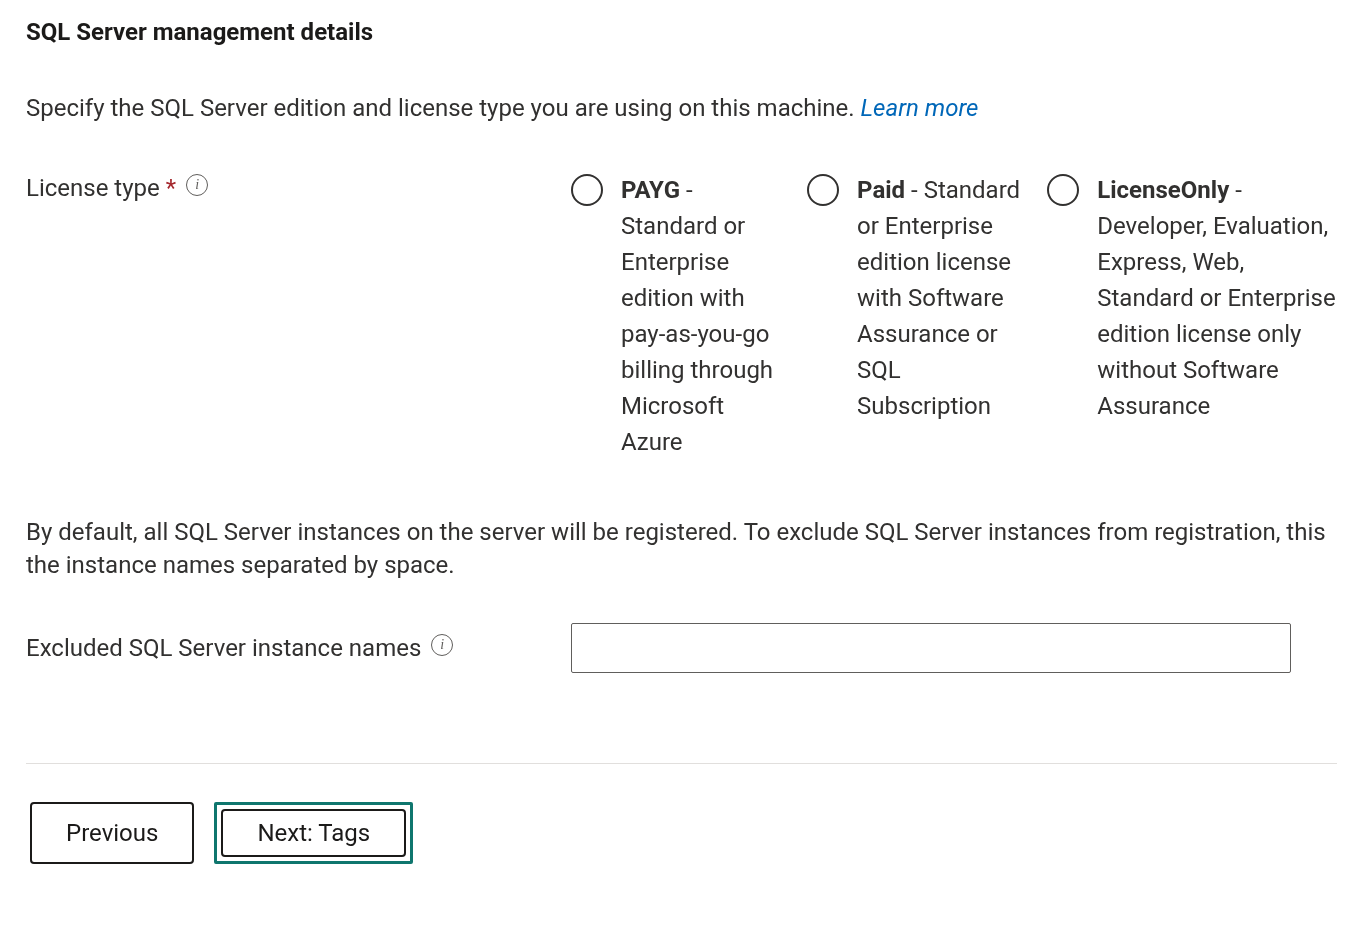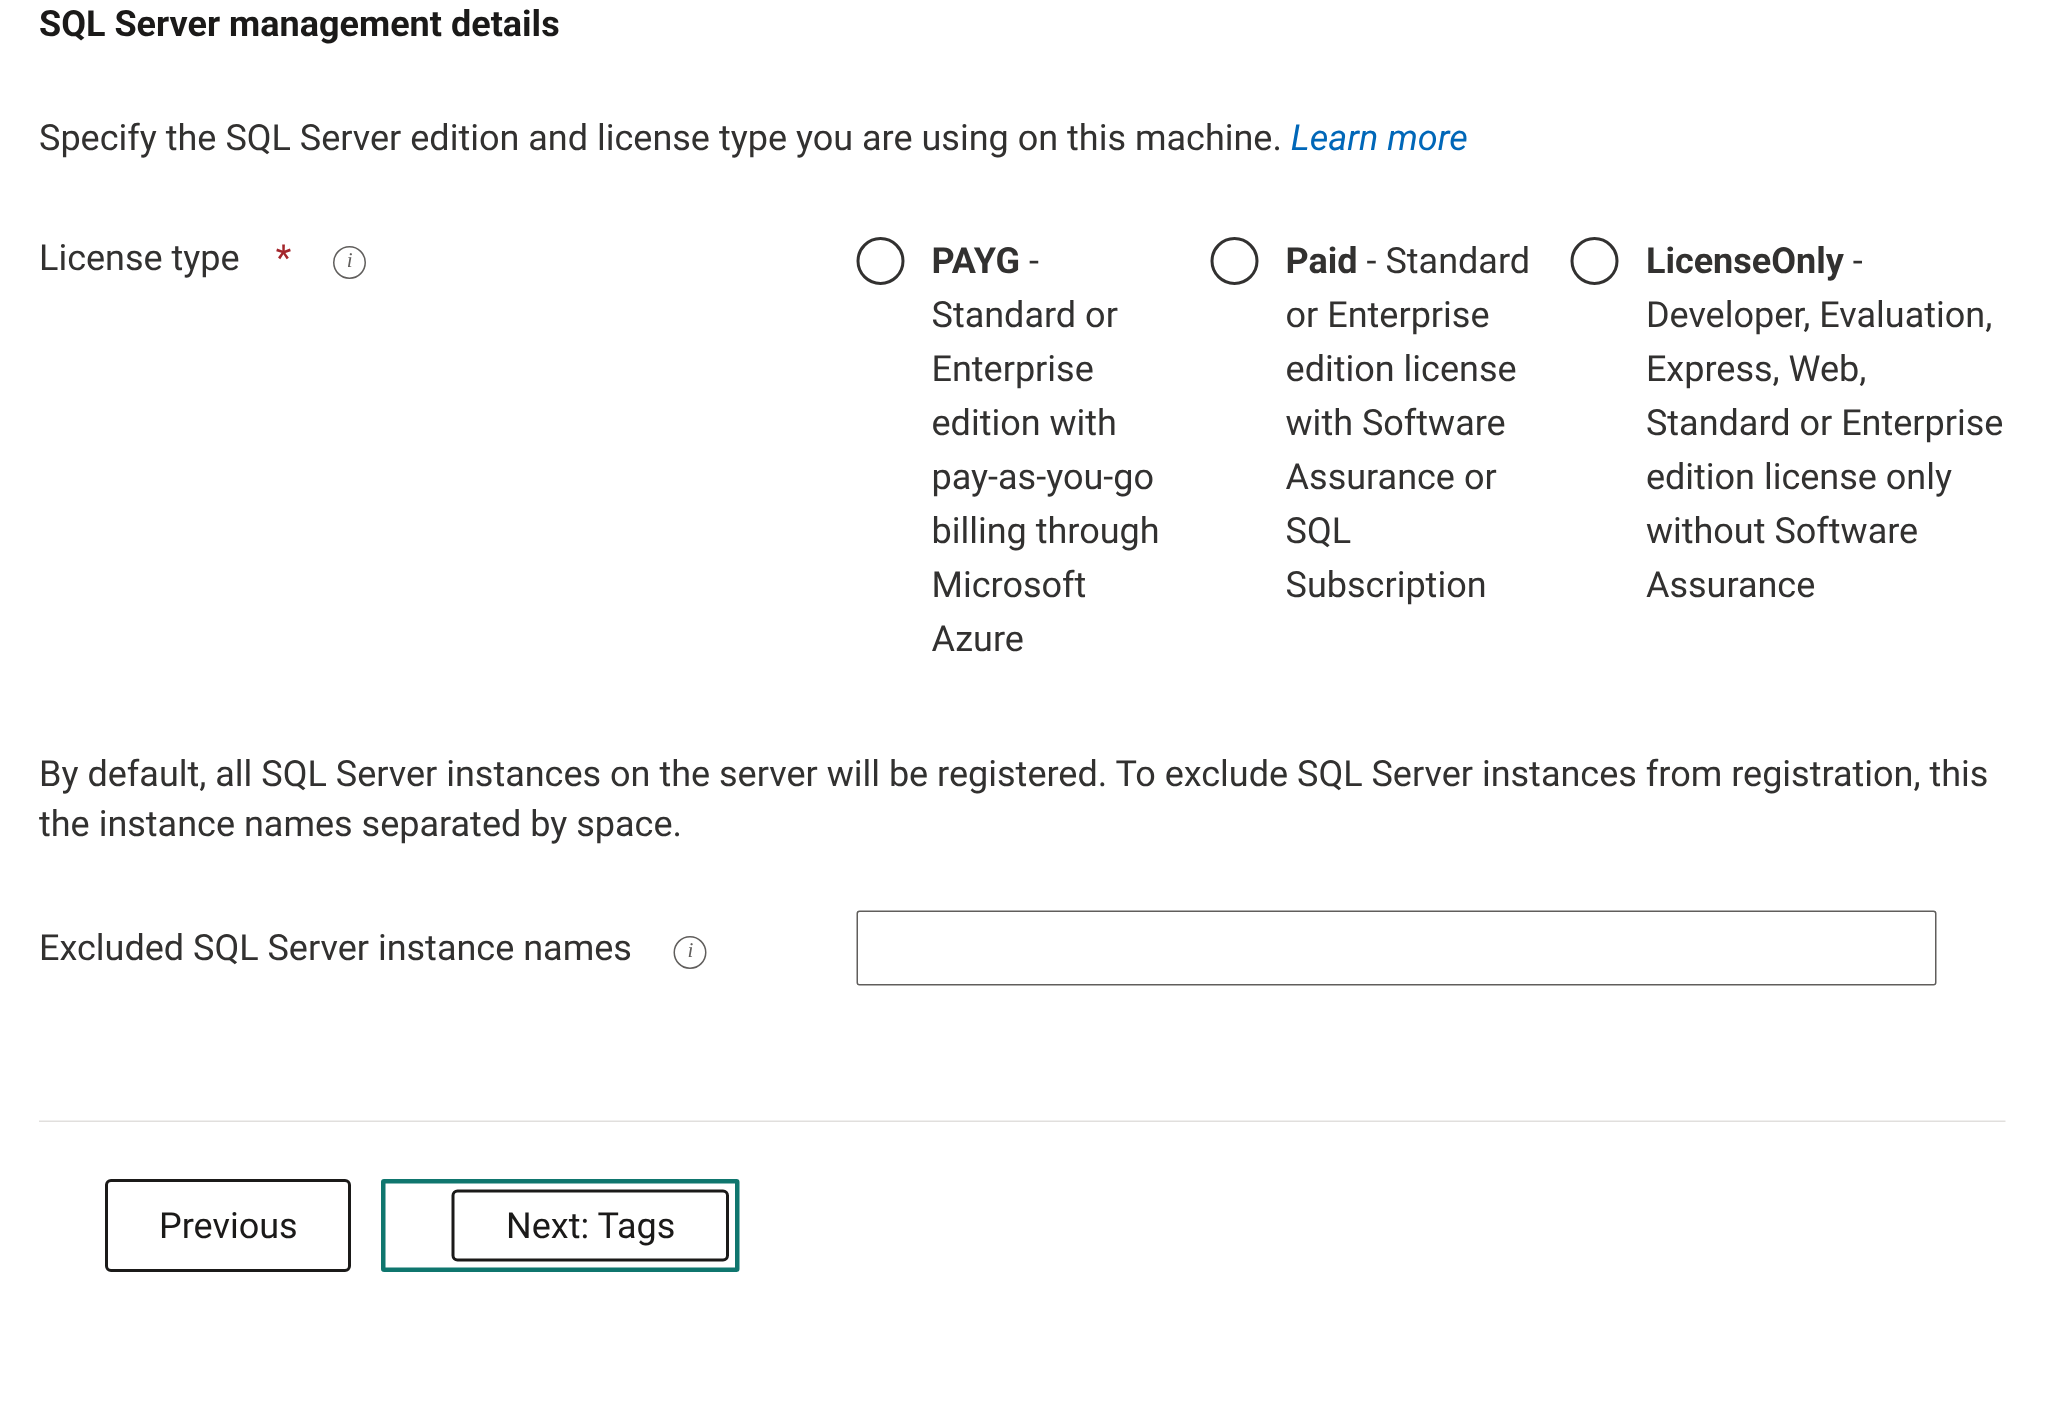--- a/index.html
+++ b/index.html
@@ -6,21 +6,21 @@
   body {
     margin: 0;
     padding: 0;
     font-family: "Segoe UI", -apple-system, BlinkMacSystemFont, Roboto, sans-serif;
     font-size: 22px;
     color: #323130;
     background: #fff;
     width: 1363px;
   }
   .page {
-    padding: 2px 26px 0 26px;
+    padding: 18px 26px 0 26px;
   }
   .section-title {
     font-size: 24px;
     font-weight: 700;
     color: #1b1a19;
     margin: 0 0 46px 0;
   }
   .intro {
     font-size: 24px;
     color: #323130;
@@ -34,22 +34,22 @@
   }
 
   .form-row {
     display: flex;
     align-items: flex-start;
   }
   .label-col {
     width: 545px;
     flex: 0 0 545px;
     display: flex;
-    align-items: flex-end;
-    gap: 28px;
+    align-items: flex-start;
+    gap: 10px;
     font-size: 24px;
     color: #323130;
     padding-top: 2px;
   }
   .required {
     color: #a4262c;
     margin-left: -4px;
   }
   .info-icon {
     display: inline-flex;
@@ -128,21 +128,20 @@
   }
   .btn {
     font-family: inherit;
     font-size: 24px;
     color: #1b1a19;
     background: #fff;
     border: 2px solid #1b1a19;
     border-radius: 4px;
     padding: 8px 34px;
     cursor: pointer;
-    margin-left: 40px;
   }
   .highlight-frame {
     border: 3px solid #0f766e;
     padding: 4px;
     border-radius: 2px;
     display: inline-flex;
   }
 </style>
 </head>
 <body>

